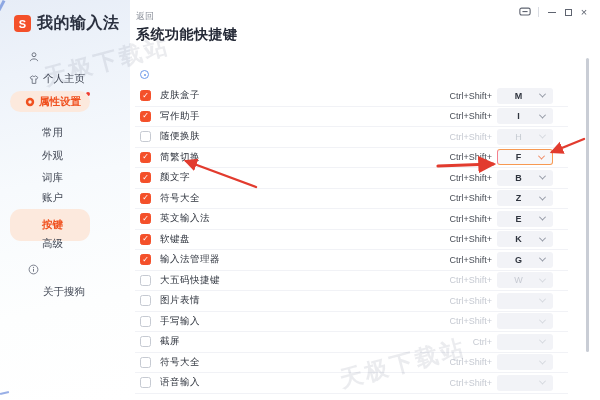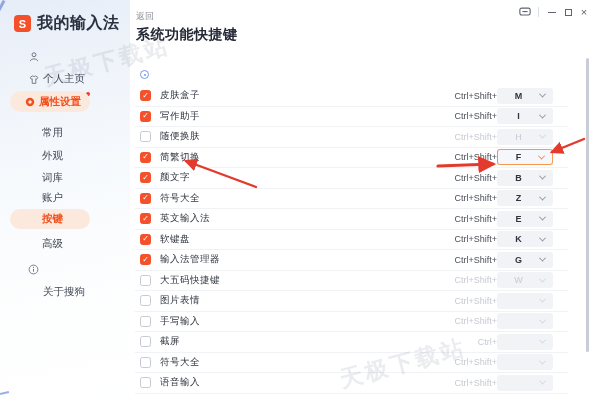--- a/index.html
+++ b/index.html
@@ -41,21 +41,21 @@
 
   
   .list { position:absolute; left:135px; top:86px; width:433px; }
   .row { height:20.5px; display:flex; align-items:center; border-bottom:1px solid #f1f2f6; padding:0 15px 0 5px; }
   .cb { width:11px; height:11px; border:1px solid #c6cad2; border-radius:2.5px; background:#fff;
     display:flex; align-items:center; justify-content:center; cursor:pointer; flex:0 0 auto; }
   .cb.checked { background:#f4502a; border-color:#f4502a; }
   .tick { color:#fff; font-size:8px; line-height:8px; }
   .rlabel { margin-left:9px; font-size:9.5px; color:#2f343e; letter-spacing:.5px; }
   .spacer { flex:1; }
-  .mod { font-size:9px; color:#4a4f58; }
+  .mod { font-size:9px; color:#4a4f58; margin-right:5px; }
   .keybox { width:56px; height:16px; background:#f2f3f7; border-radius:3px; display:flex; align-items:center; cursor:pointer; flex:0 0 auto; }
   .keyletter { flex:1; text-align:center; font-size:9px; font-weight:bold; color:#2f343e; }
   .chev { width:5px; height:5px; border-right:1.2px solid #8f95a0; border-bottom:1.2px solid #8f95a0;
     transform:rotate(45deg) translate(-1px,-1px); margin-right:8px; }
   .row.disabled .mod { color:#c6cad2; }
   .row.disabled .keyletter { color:#c6cad2; font-weight:normal; }
   .row.disabled .chev { border-color:#d4d8de; }
   .keybox.highlight { border:1px solid #f79952; border-left-color:#f5808e; background:#f6f7fa; }
   .keybox.highlight .chev { border-color:#f0855a; }
 
@@ -107,21 +107,21 @@
           <circle cx="5" cy="5" r="1.7" fill="#fce9dd"></circle>
         </svg>
     </span>
     <span style="margin-left:4px;">属性设置</span>
   </div>
 
   <div class="sub-item" style="top:126px;">常用</div>
   <div class="sub-item" style="top:149px;">外观</div>
   <div class="sub-item" style="top:171px;">词库</div>
   <div class="sub-item" style="top:191px;">账户</div>
-  <div class="pill" style="top:209px; height:20px;text-align:center;">
+  <div class="pill" style="top:209px; height:32px;text-align:center;">
     <span class="sub-active" style="margin-left:32px;">按键</span>
   </div>
   <div class="sub-item" style="top:237px;">高级</div>
 
   <div class="side-item" style="top:260px;">
     <span class="sicon">
       <svg viewBox="0 0 16 16" width="11" height="11">
           <circle cx="8" cy="8" r="6.4" fill="none" stroke="#6d7380" stroke-width="1.3"></circle>
           <line x1="8" y1="7" x2="8" y2="11.2" stroke="#6d7380" stroke-width="1.4"></line>
           <circle cx="8" cy="4.8" r="0.9" fill="#6d7380"></circle>

